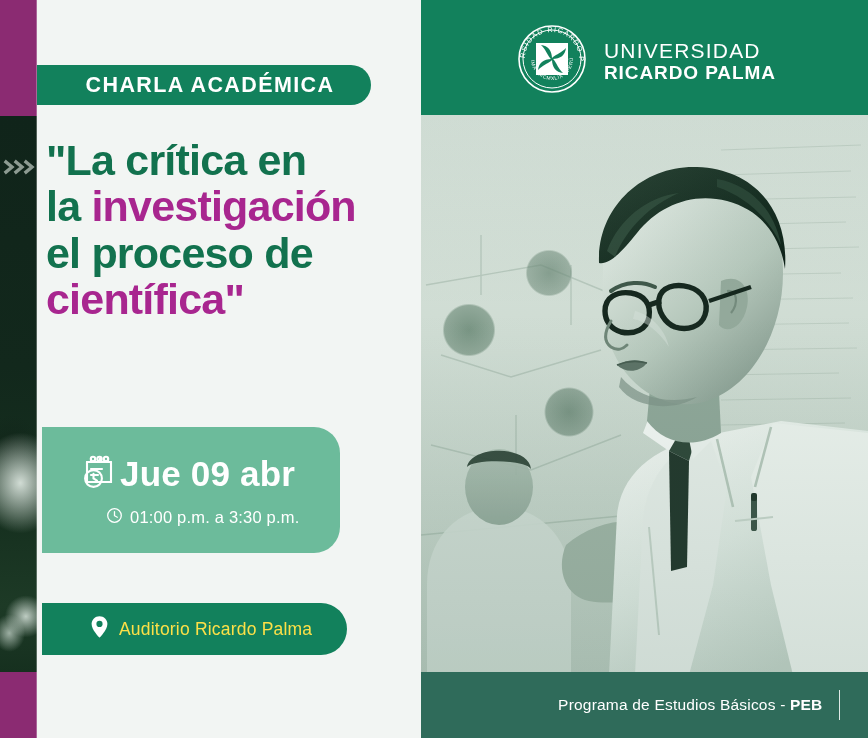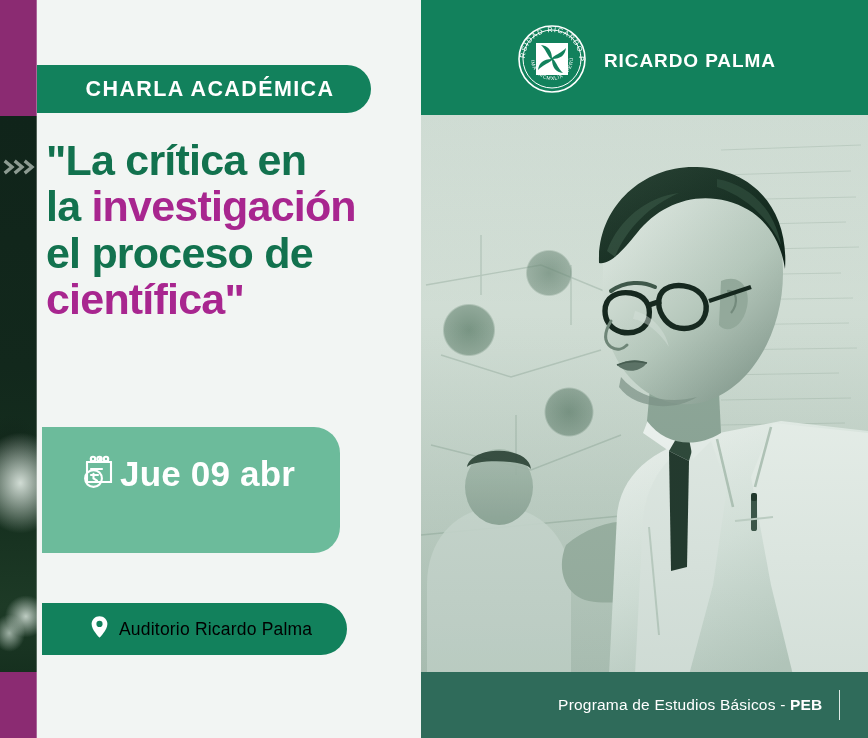--- a/index.html
+++ b/index.html
@@ -78,21 +78,21 @@
     background: #f2f5f3;
     z-index: 4;
   }
 
   
   .badge-pill {
     position: absolute;
     left: 0px;
     top: 65px;
     width: 334px;
-    height: 48px;
+    height: 40px;
     background: #12815c;
     border-radius: 0 24px 24px 0;
     display: flex;
     align-items: center;
     justify-content: center;
     box-sizing: border-box;
     padding-left: 12px;
   }
   .badge-pill-label {
     color: #ffffff;
@@ -165,21 +165,21 @@
     height: 52px;
     background: #12815c;
     border-radius: 0 26px 26px 0;
     display: flex;
     align-items: center;
     gap: 10px;
     box-sizing: border-box;
     padding-left: 48px;
   }
   .venue-text {
-    color: #000000;
+    color: #fde047;
     font-size: 17.5px;
     letter-spacing: 0.2px;
   }
 
   
   .website-url {
     position: absolute;
     left: 0;
     top: 690px;
     width: 384px;
@@ -343,20 +343,31 @@
               <circle cx="21.5" cy="10" r="2.2"></circle>
               <circle cx="28" cy="10" r="2.2"></circle>
               <path d="M13 20 L24 20"></path>
               <path d="M13 26 L20 26"></path>
               <circle cx="15.5" cy="29.5" r="8.4"></circle>
               <path d="M15.5 24.8 L15.5 29.5 L19 31.6"></path>
             </g>
           </svg>
         </span>
         <span class="date-text">Jue 09 abr</span>
+      </div>
+      <div class="time-row">
+        <span>
+          <svg width="17" height="17" viewBox="0 0 17 17">
+            <g fill="none" stroke="#ffffff" stroke-width="1.3" stroke-linecap="round">
+              <circle cx="8.5" cy="8.5" r="6.8"></circle>
+              <path d="M8.5 4.6 L8.5 8.7 L11.3 10.3"></path>
+            </g>
+          </svg>
+        </span>
+        <span class="time-text">01:00 p.m. a 3:30 p.m.</span>
       </div>
     </div>
 
     <div class="venue-pill">
       <span>
         <svg width="19" height="24" viewBox="0 0 19 24">
           <path d="M9.5 1.2 C5.1 1.2 1.6 4.7 1.6 9.1 C1.6 15.1 9.5 22.8 9.5 22.8 C9.5 22.8 17.4 15.1 17.4 9.1 C17.4 4.7 13.9 1.2 9.5 1.2 Z" fill="#ffffff"></path>
           <circle cx="9.5" cy="8.9" r="3.1" fill="#12815c"></circle>
         </svg>
       </span>
@@ -387,20 +398,21 @@
             <g fill="#12815c">
               <path d="M36 36 C36 27 32 23 25 22 C30 27 31 31 34 35 Z"></path>
               <path d="M36 36 C45 36 49 32 50 25 C45 30 41 31 37 34 Z"></path>
               <path d="M36 36 C36 45 40 49 47 50 C42 45 41 41 38 37 Z"></path>
               <path d="M36 36 C27 36 23 40 22 47 C27 42 31 41 35 38 Z"></path>
             </g>
             <circle cx="36" cy="36" r="1.6" fill="#12815c"></circle>
           </svg>
         </span>
         <span class="uni-name">
+          <span class="uni-line1">UNIVERSIDAD</span>
           <span class="uni-line2">RICARDO PALMA</span>
         </span>
       </div>
     </div>
 
     <div class="photo">
       <div class="photo-bg"></div>
 
       <svg class="photo-lines" width="447" height="557" viewBox="0 0 447 557">
         <g stroke="#6d8a79" stroke-width="1.4" fill="none" opacity="0.55">

